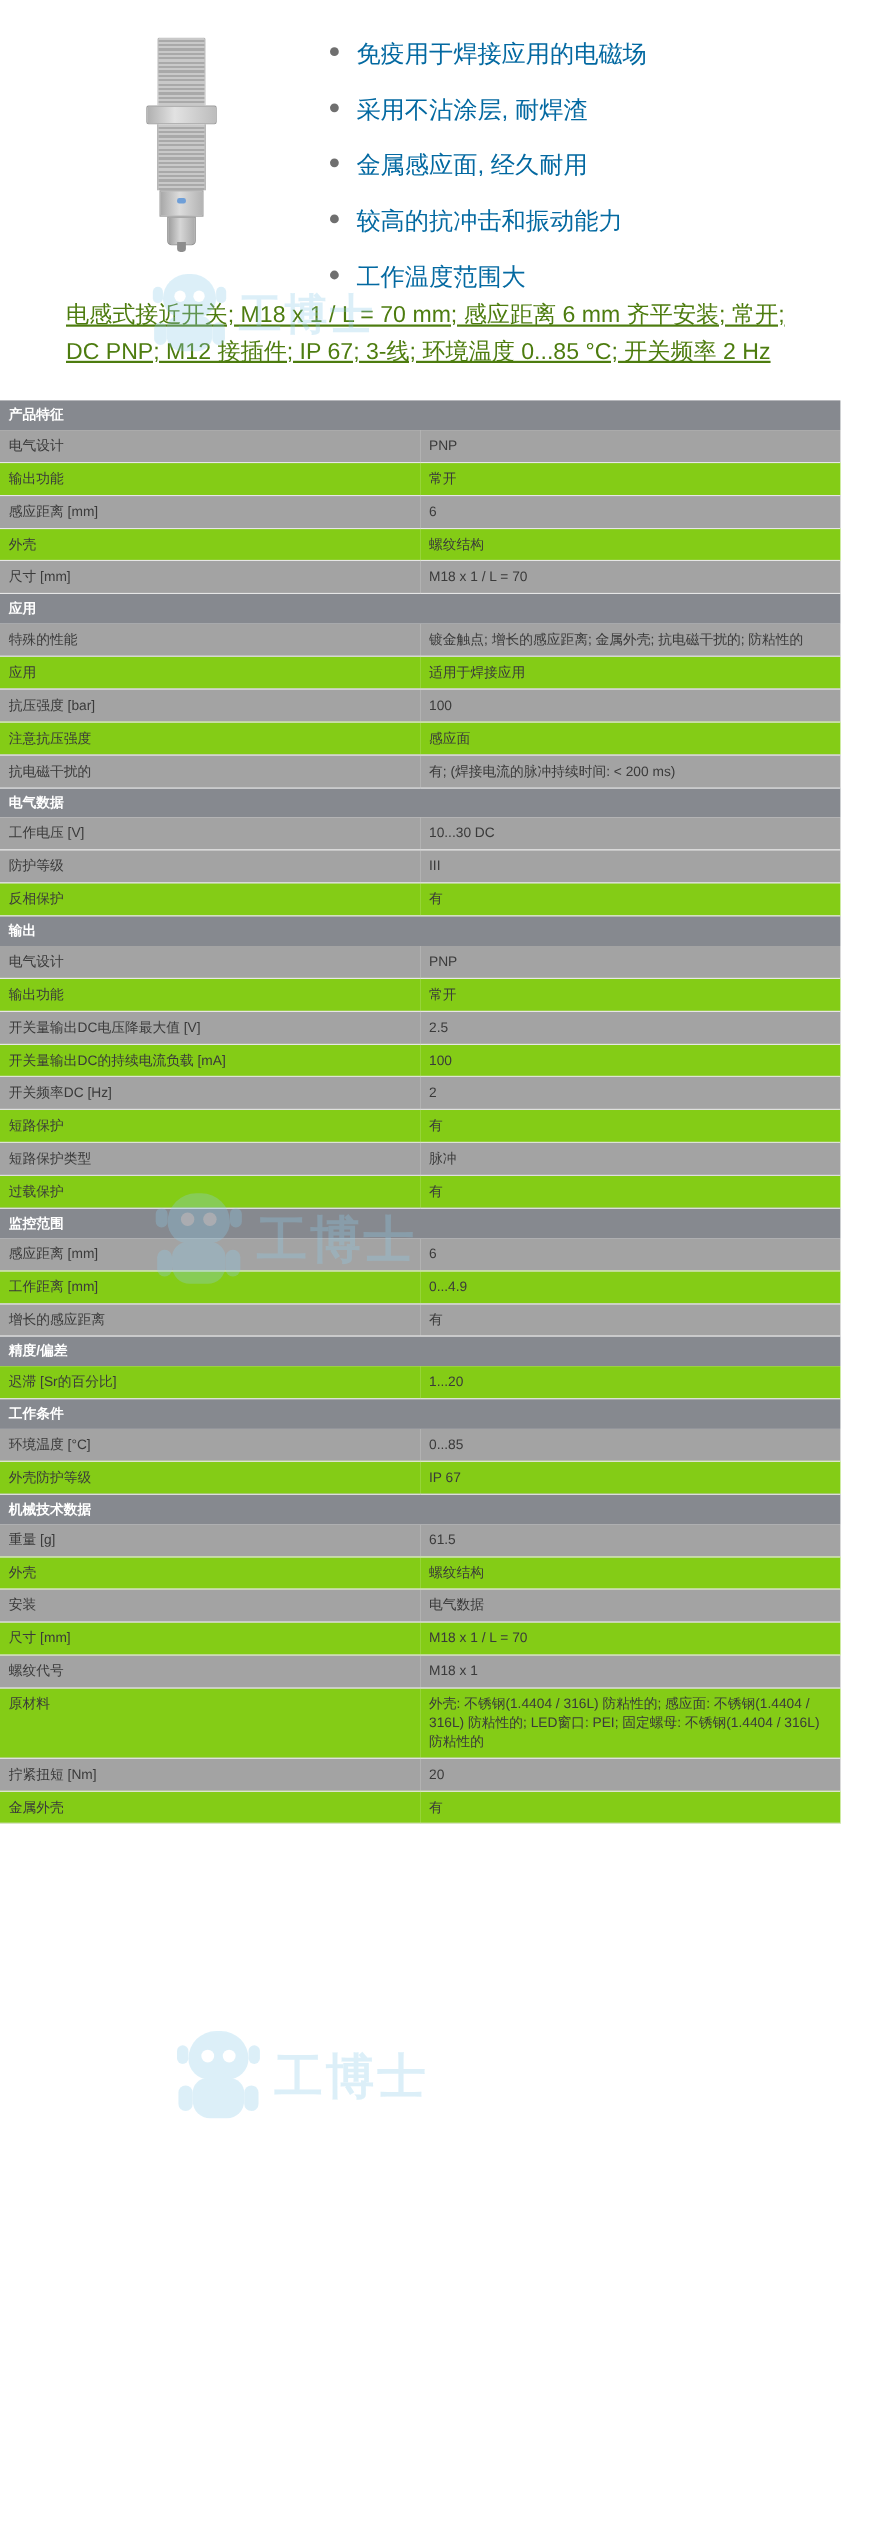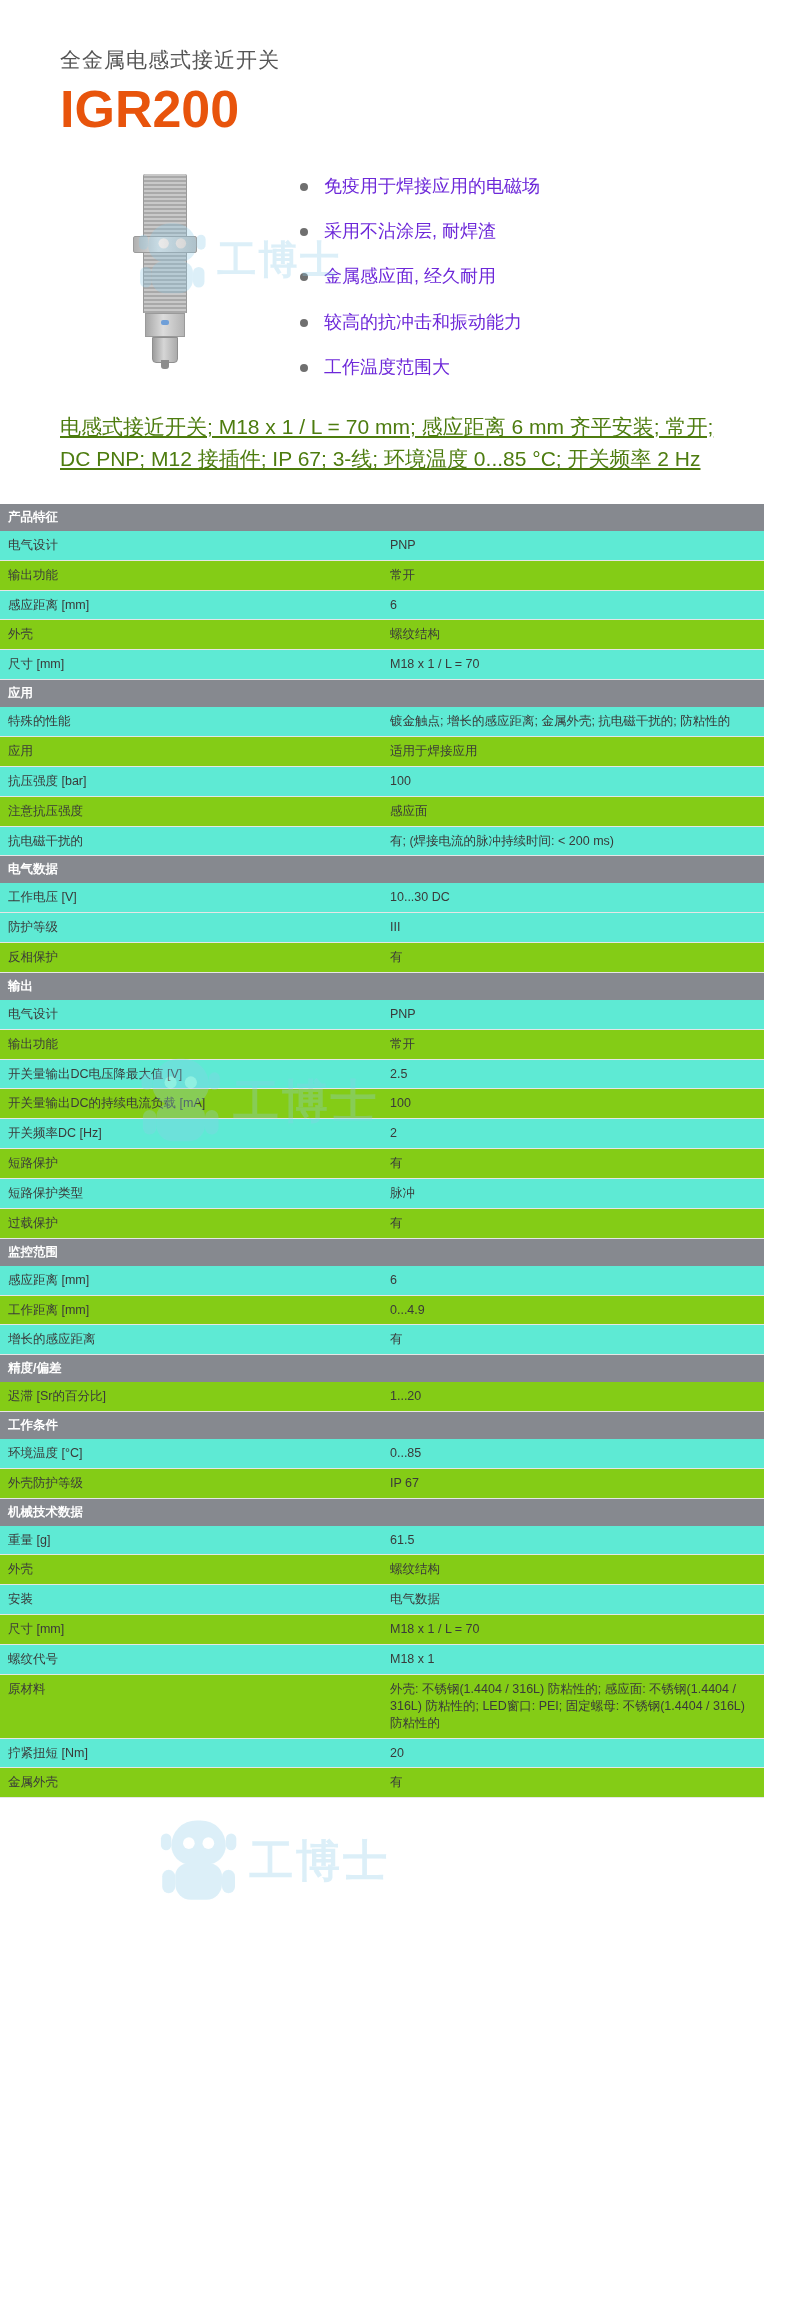--- a/index.html
+++ b/index.html
@@ -118,22 +118,22 @@
   .bullets {
     position: absolute;
     left: 300px;
     top: 8px;
     margin: 0;
     padding: 0;
     list-style: none;
   }
   .bullets li {
     position: relative;
-    font-size: 18px;
-    color: #6d28d9;
+    font-size: 22px;
+    color: #0369a1;
     line-height: 1.35;
     margin-bottom: 21px;
     padding-left: 24px;
   }
   .bullets li::before {
     content: "";
     position: absolute;
     left: 0; top: 9px;
     width: 8px; height: 8px;
     background: #6f6f6f;
@@ -232,31 +232,27 @@
     font-size: 12.5px;
     color: #3a3a3a;
     padding: 6px 6px 6px 8px;
     vertical-align: top;
     border-bottom: 1px solid #e6e6e6;
     line-height: 1.35;
   }
   table.spec td.k { width: 255px; }
   table.spec td.v { width: 545px; }
   table.spec tr.alt td { background: #84cc16; }
-  table.spec tr.plain td { background: #5eead4; }
+  table.spec tr.plain td { background: #a3a3a3; }
 </style>
 </head>
 <body>
 
 <div class="page">
 
-  <div class="header">
-    <div class="subtitle">全金属电感式接近开关</div>
-    <div class="product-title">IGR200</div>
-  </div>
 
   <div class="hero">
     <div class="sensor-wrap">
       <div class="sensor-thread-top"></div>
       <div class="sensor-nut"></div>
       <div class="sensor-thread-bot"></div>
       <div class="sensor-body"></div>
       <div class="sensor-led"></div>
       <div class="sensor-connector"></div>
       <div class="sensor-pin"></div>

